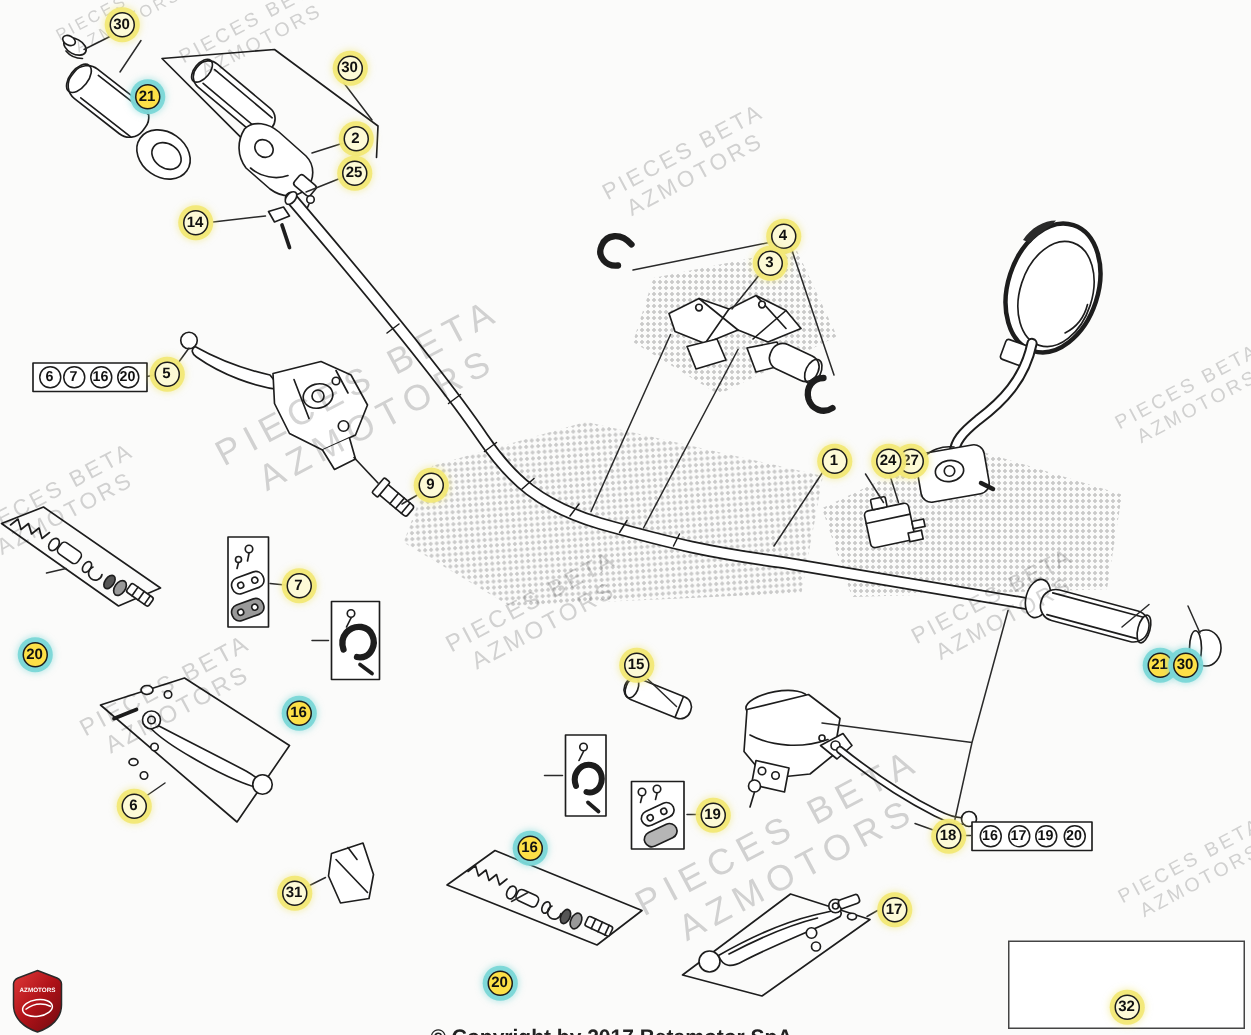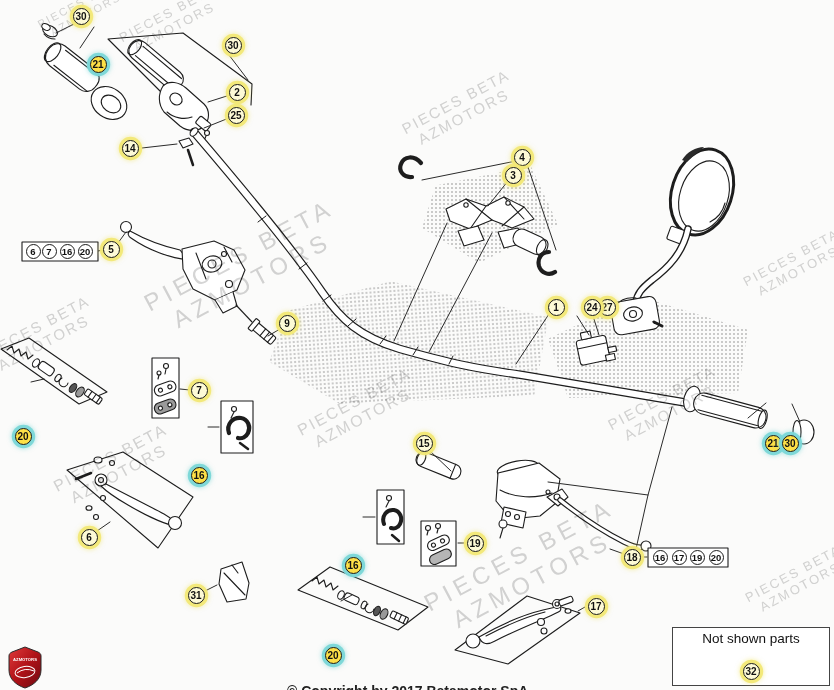--- a/index.html
+++ b/index.html
@@ -369,21 +369,20 @@
         <line x1="447" y1="223" x2="394" y2="341"></line>
           <line x1="492" y1="233" x2="429" y2="352"></line>
       </g>
 
       <rect x="22" y="242" width="76" height="19" fill="#fff"></rect>
       <rect x="648" y="548" width="80" height="19" fill="#fff"></rect>
     </g>
   </svg>
 
   <div id="notshown">
-    <div class="l2">Not shown parts</div>
   </div>
 
   <div id="caption">© Copyright by 2017 Betamotor SpA</div>
 
   <svg id="logo" width="34" height="43" viewBox="0 0 34 43">
     <defs>
       <linearGradient id="shieldg" x1="0" y1="0" x2="1" y2="1">
         <stop offset="0" stop-color="#e03a3a"></stop>
           <stop offset="0.5" stop-color="#b01218"></stop>
           <stop offset="1" stop-color="#6e0a10"></stop>

